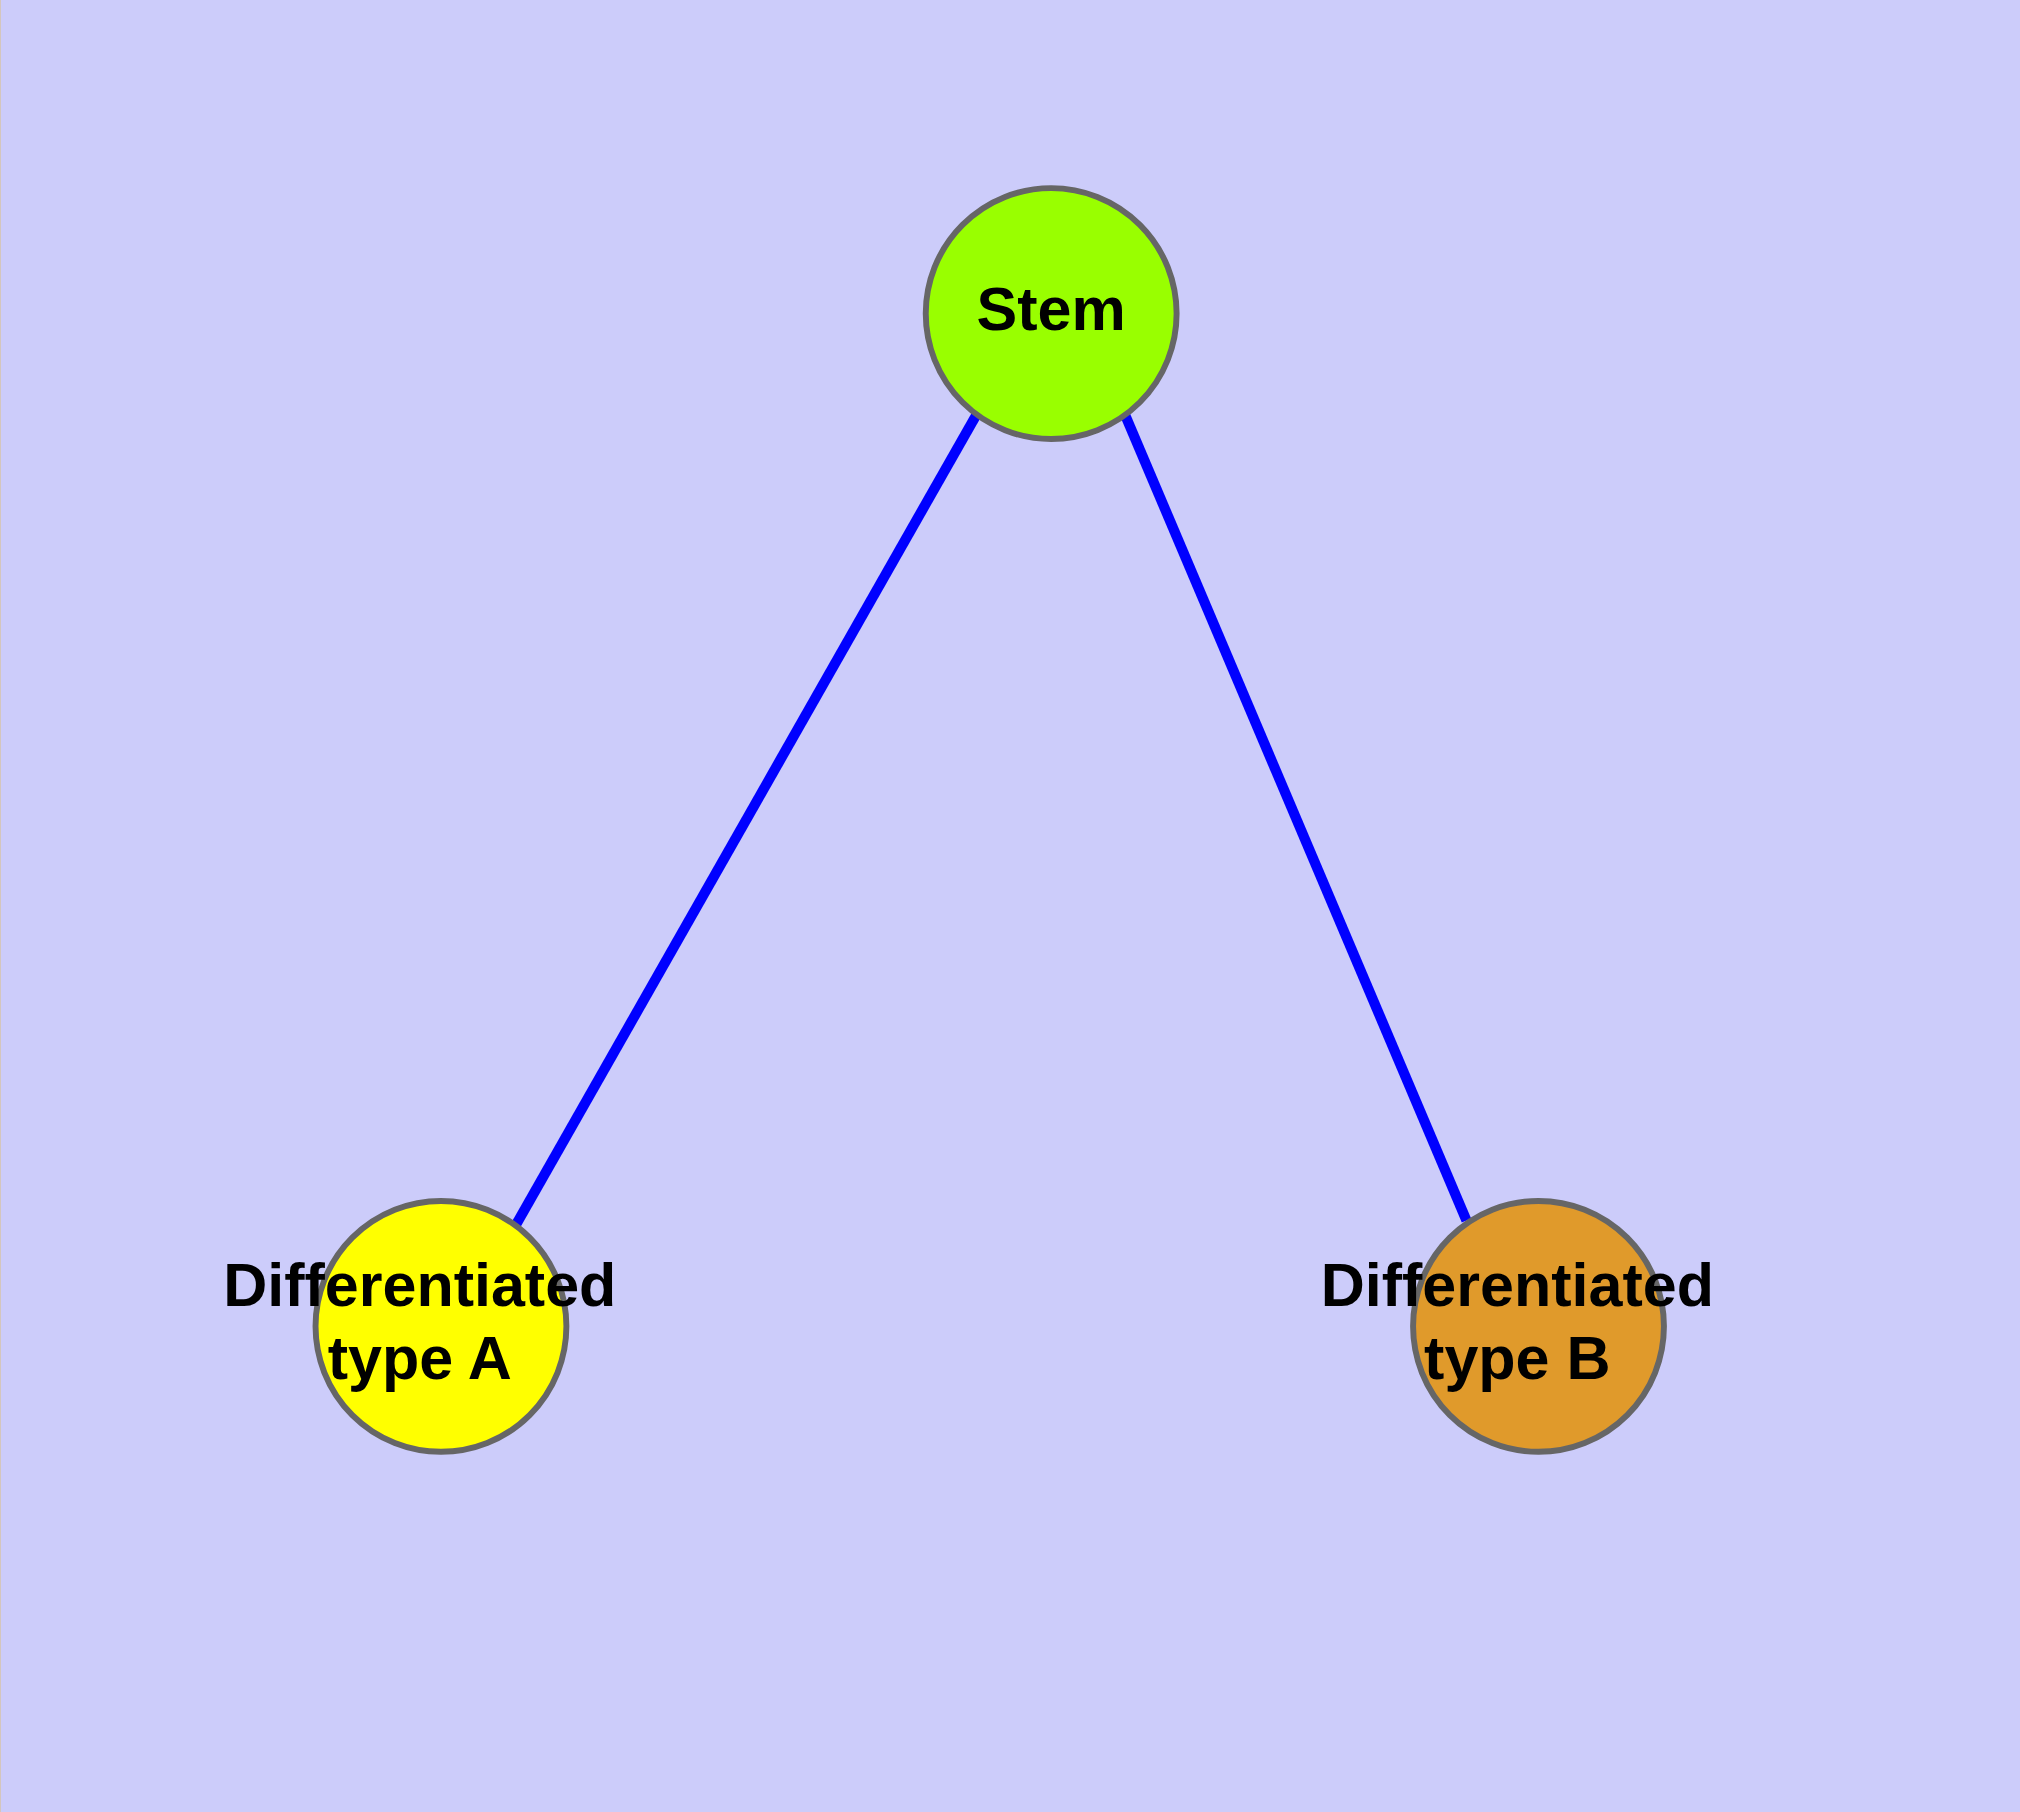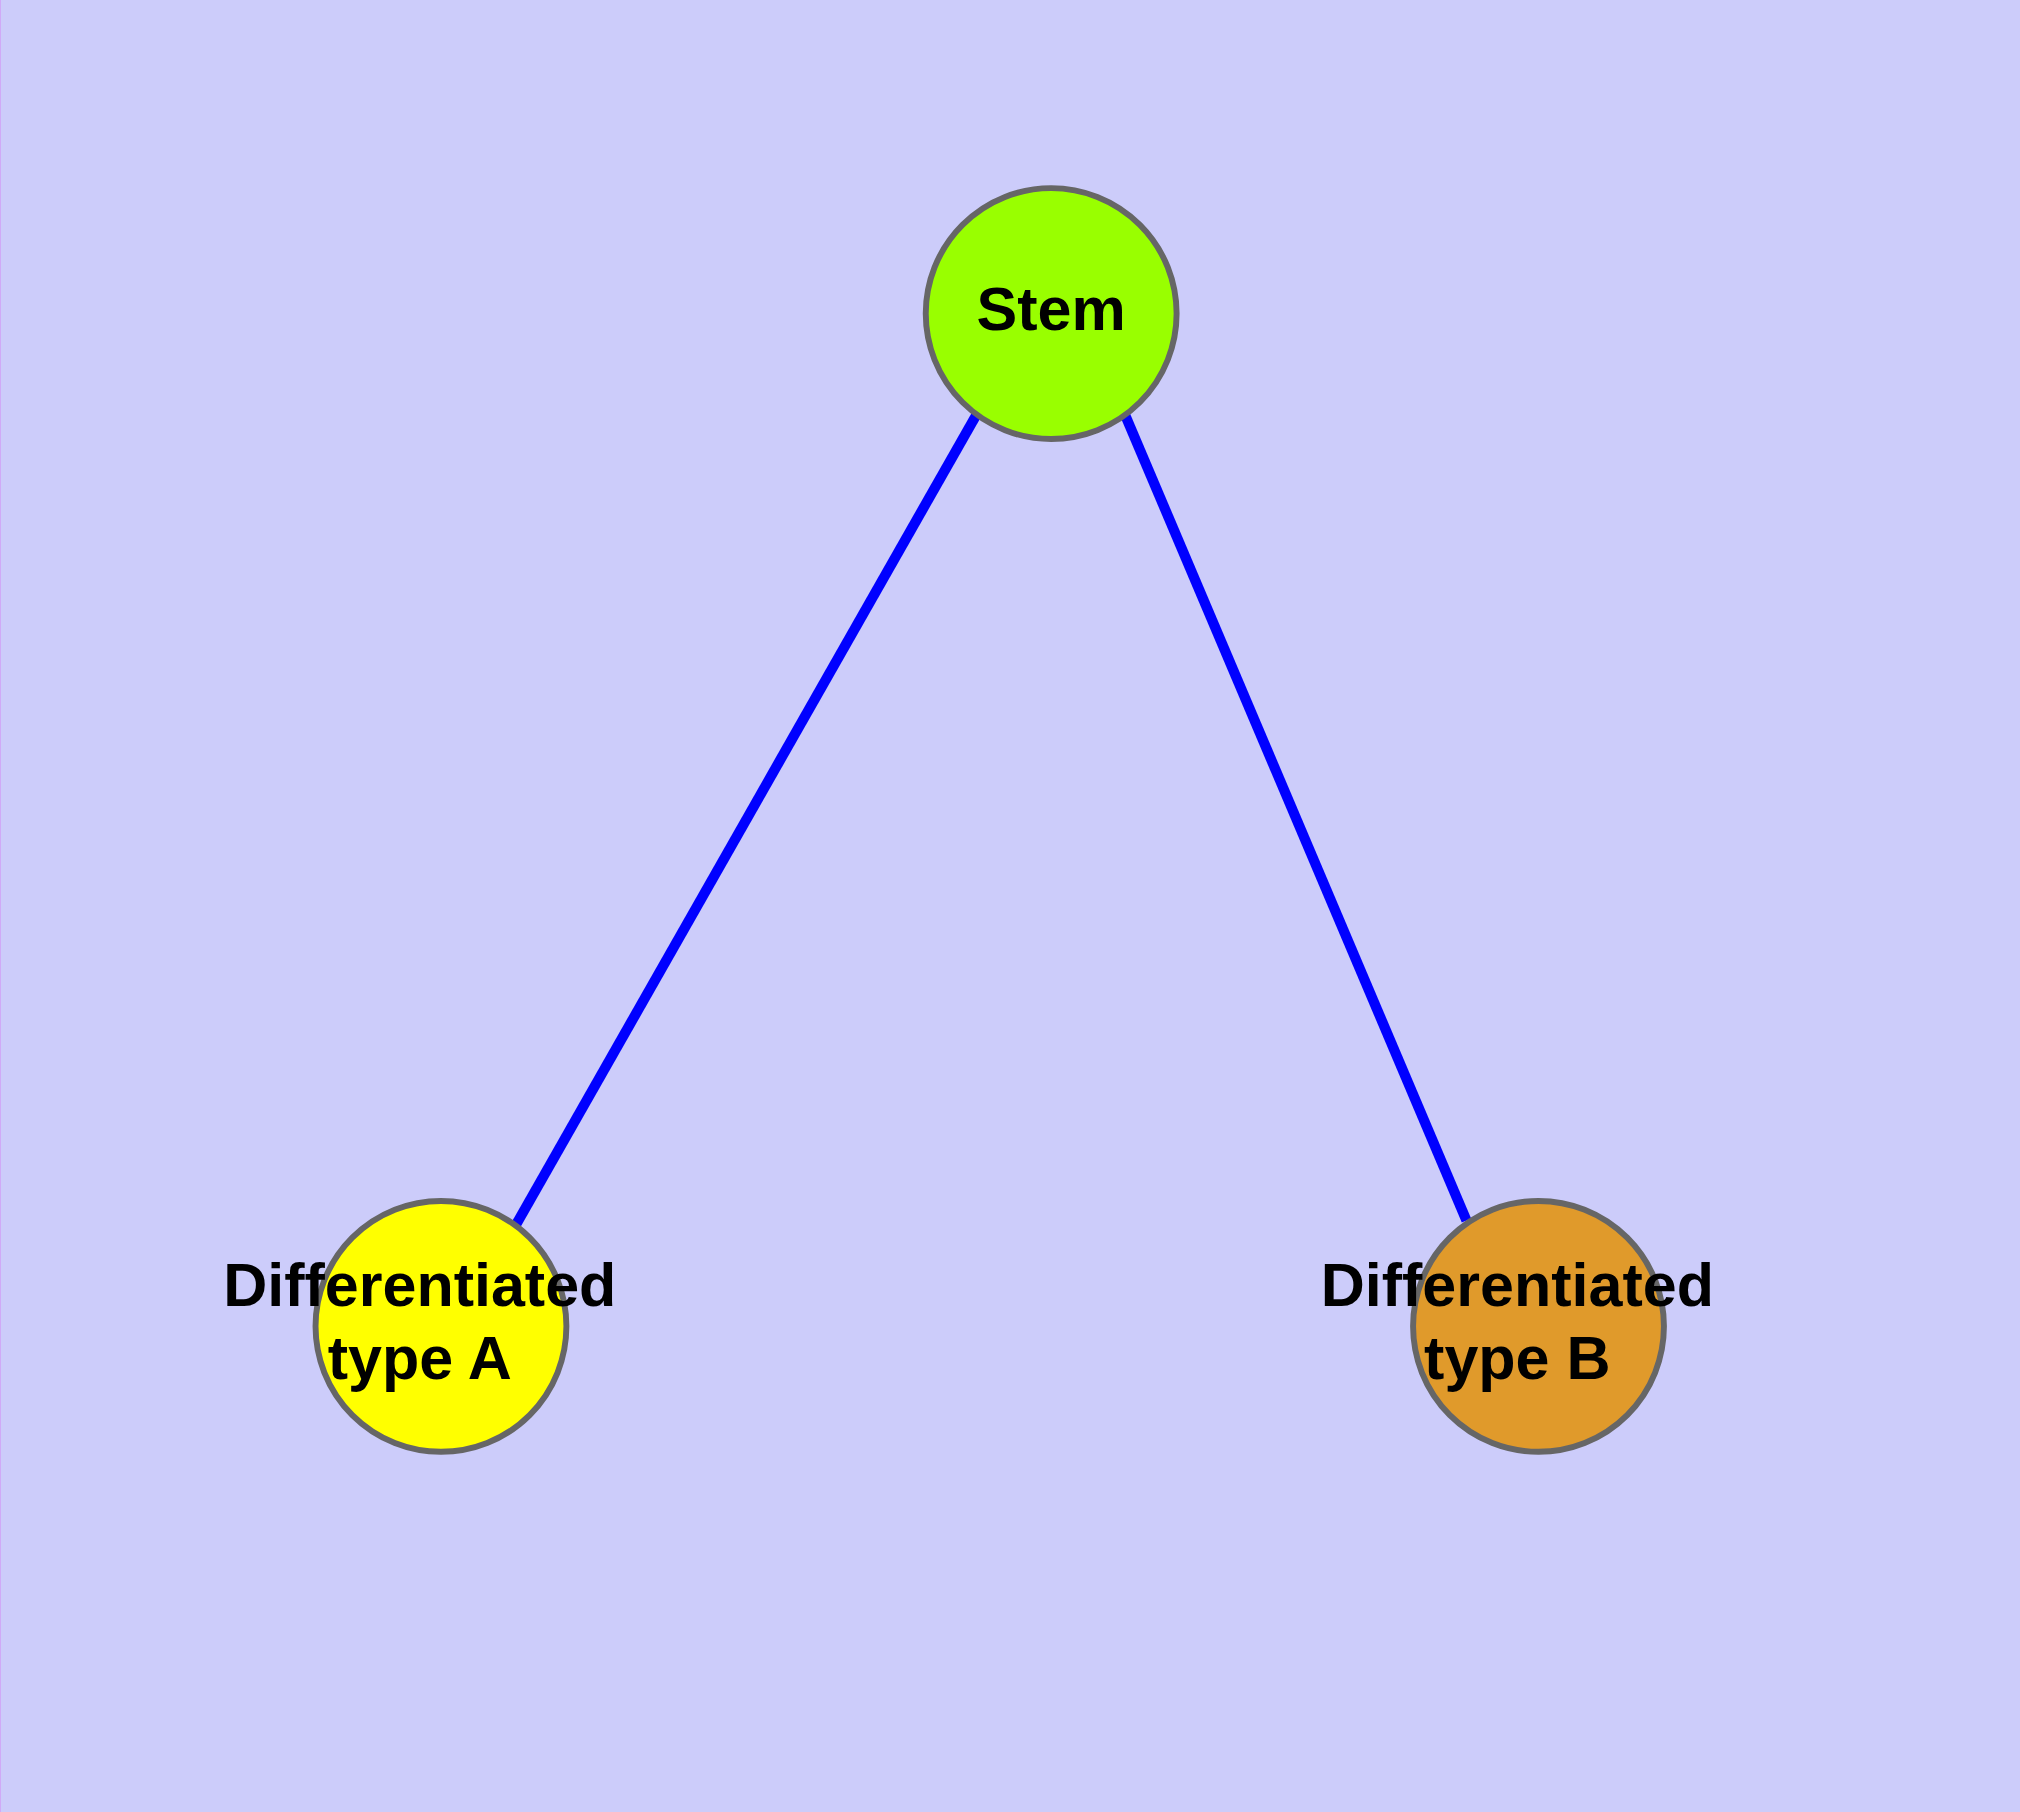--- a/index.html
+++ b/index.html
@@ -31,21 +31,21 @@
     font-weight: bold;
     fill: #000000;
     text-anchor: middle;
     dominant-baseline: middle;
     white-space: pre;
   }
 </style>
 </head>
 <body>
 
-<div id="canvas-wrap" style="width: 2021px; height: 1812px; background: #d946ef;">
+<div id="canvas-wrap" style="width: 2021px; height: 1812px; background: #eab308;">
   <svg id="graph-svg" viewBox="0 0 2384 2138" style="width: 2021px; height: 1812px;">
     <rect id="bg-rect" x="0" y="0" width="2384" height="2138" fill="#ccccfa"></rect>
     <g id="edges-layer">
         <line x1="1152" y1="489" x2="608" y2="1446" stroke="#0000ff" stroke-width="12" stroke-linecap="butt"></line>
         <line x1="1327" y1="489" x2="1730" y2="1440" stroke="#0000ff" stroke-width="12" stroke-linecap="butt"></line>
       </g>
     <g id="nodes-layer">
         <circle cx="1240" cy="370" r="148" fill="#99ff00" stroke="#666666" stroke-width="7"></circle>
         <circle cx="520" cy="1565" r="148" fill="#ffff00" stroke="#666666" stroke-width="7"></circle>
         <circle cx="1815" cy="1565" r="148" fill="#e09a2b" stroke="#666666" stroke-width="7"></circle>

